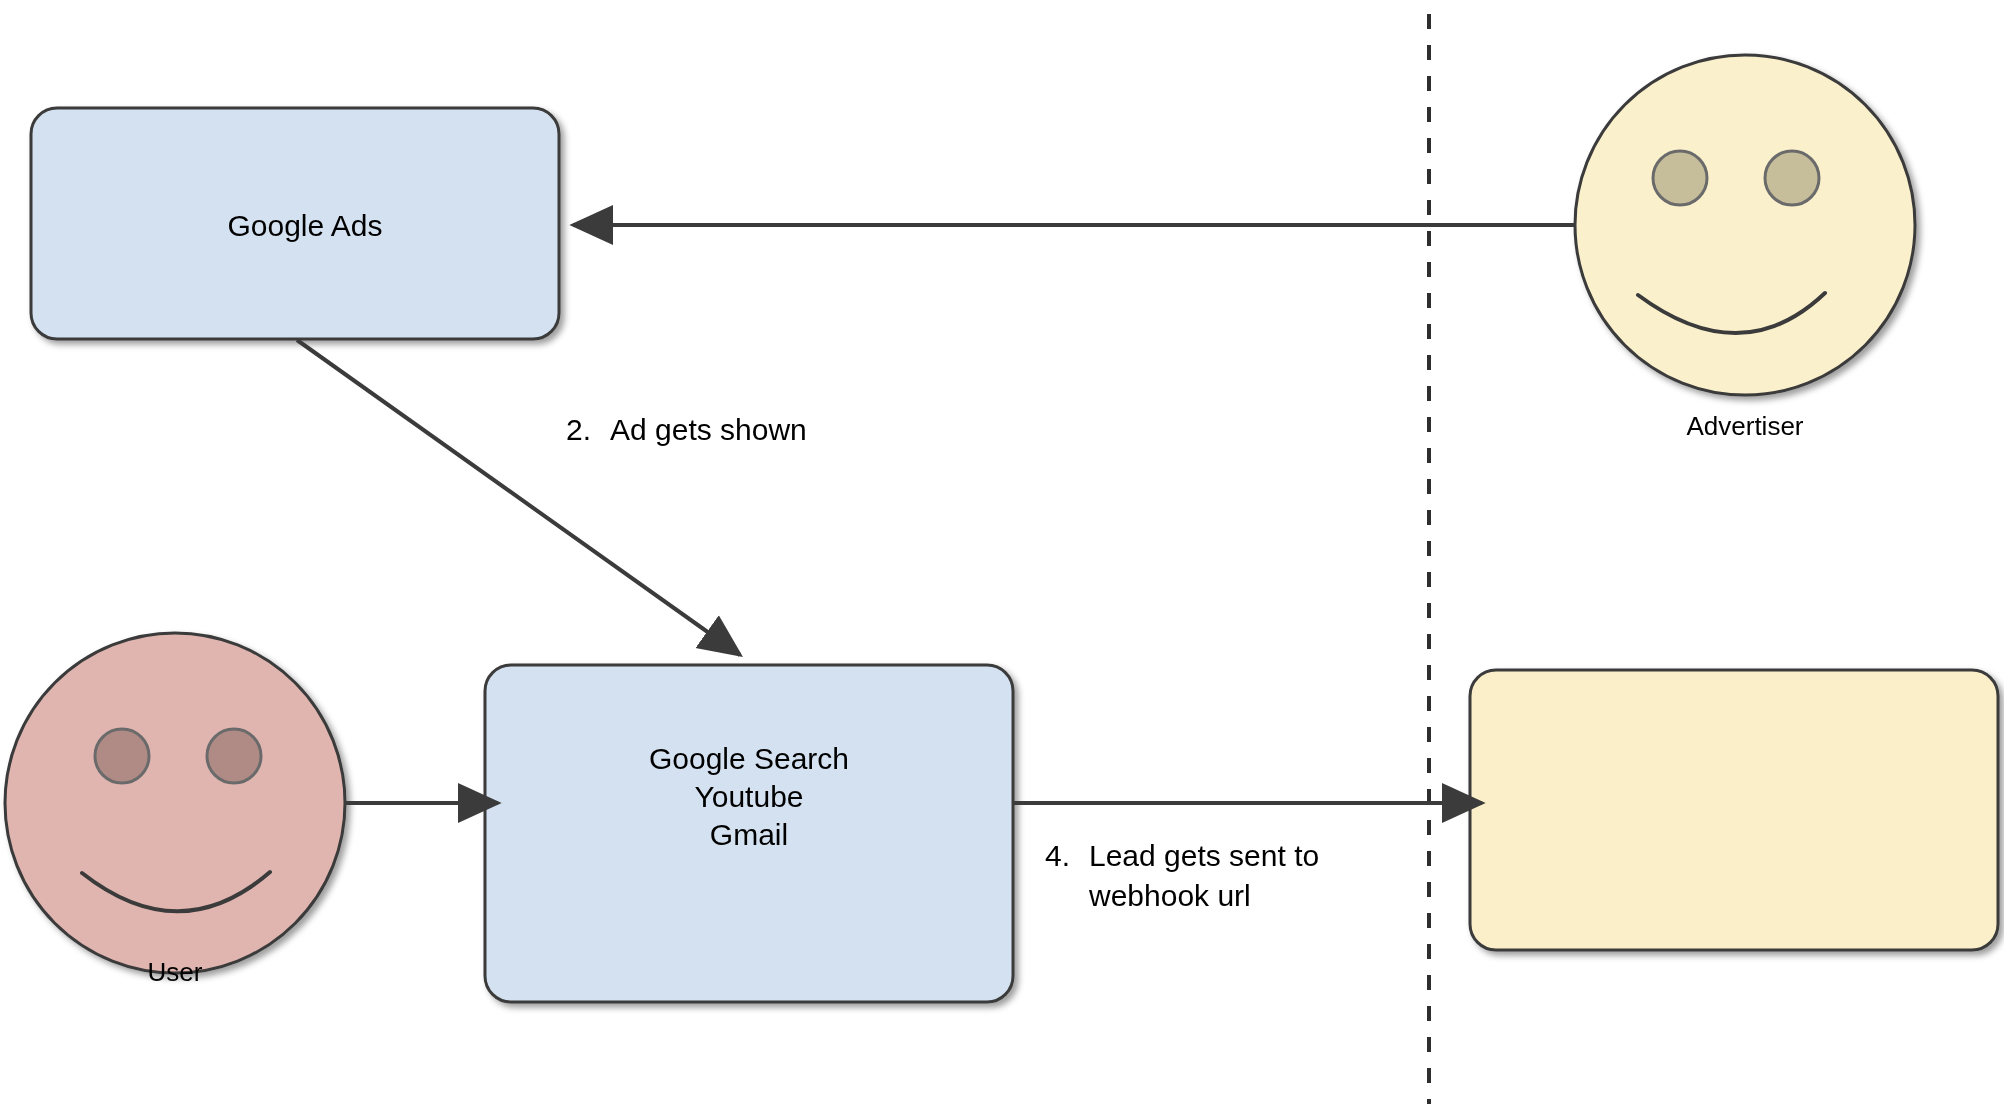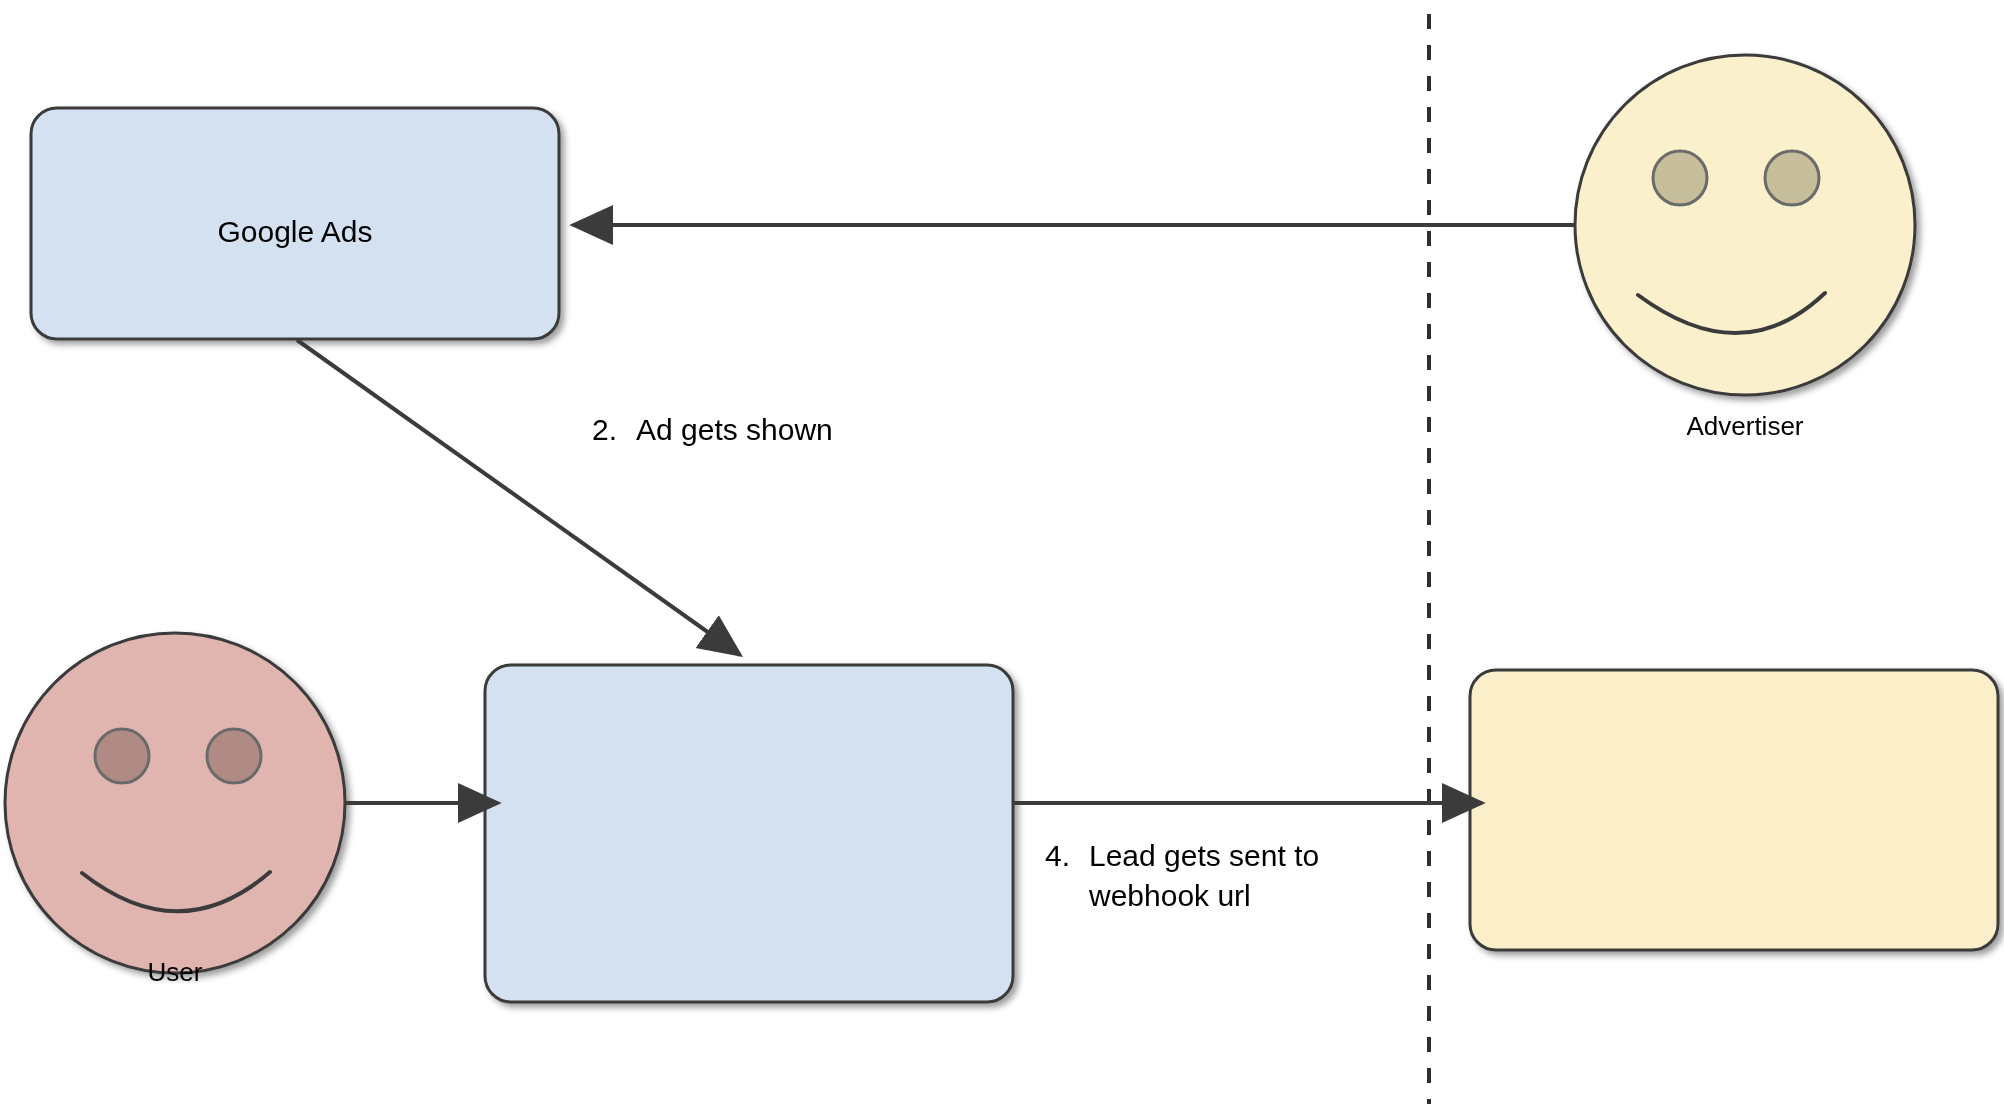--- a/index.html
+++ b/index.html
@@ -97,30 +97,33 @@
 
     <line x1="1576" y1="225" x2="573" y2="225" stroke="#3b3b3b" stroke-width="4" marker-end="url(#arrowhead)"></line>
 
     <line x1="297" y1="340" x2="740" y2="655" stroke="#3b3b3b" stroke-width="4" marker-end="url(#arrowhead)"></line>
 
     <line x1="345" y1="803" x2="498" y2="803" stroke="#3b3b3b" stroke-width="4" marker-end="url(#arrowhead)"></line>
 
     <line x1="1013" y1="803" x2="1482" y2="803" stroke="#3b3b3b" stroke-width="4" marker-end="url(#arrowhead)"></line>
   </svg>
 
-  <div class="node-label box-label" style="left:31px; top:213px; width:528px;">Google Ads</div>
+  <div class="node-label box-label" style="left:31px; top:207px; width:528px;padding-left:10px;">Google Ads</div>
 
+  <div class="node-label box-label" style="left:485px; top:740px; width:528px;">Google Search
+Youtube
+Gmail</div>
 
 
   <div class="node-label actor-caption" style="left:1575px; top:410px; width:340px;">Advertiser</div>
 
   <div class="node-label actor-caption" style="left:5px; top:956px; width:340px;">User</div>
 
 
-  <div class="edge-label" style="left:592px; top:410px;">
+  <div class="edge-label" style="left:566px; top:410px;">
     <span class="num">2.</span><span class="txt">Ad gets shown</span>
   </div>
 
 
   <div class="edge-label" style="left:1045px; top:836px;">
     <span class="num">4.</span><span class="txt">Lead gets sent to</span>
     <div style="margin-left:44px;">
       <span>webhook url</span>
     </div>
   </div>

